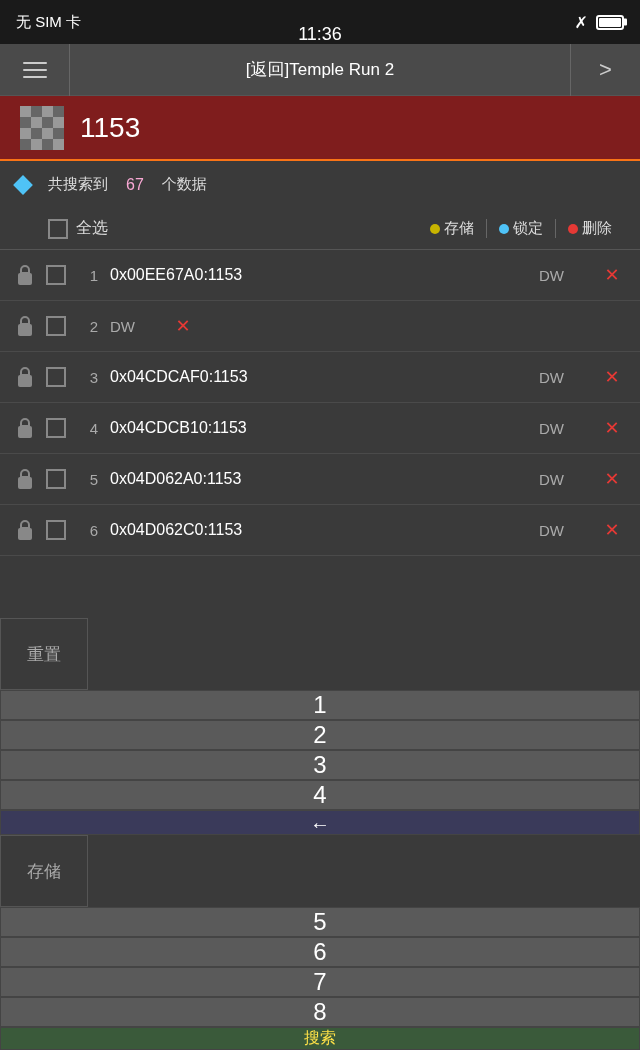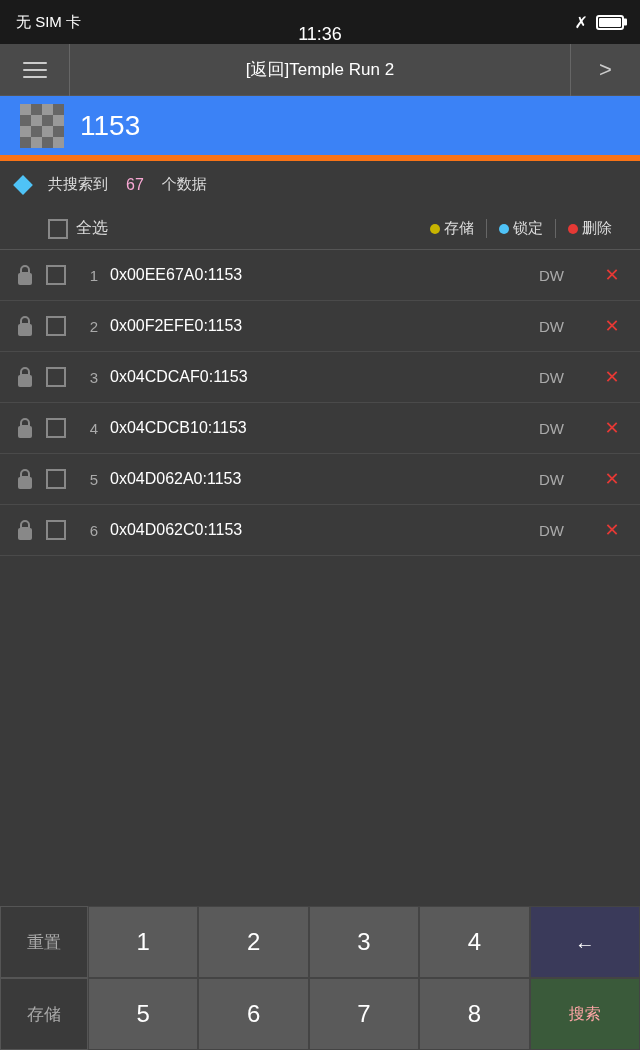--- a/index.html
+++ b/index.html
@@ -118,26 +118,26 @@
       cursor: pointer;
     }
     .chevron-right {
       font-size: 22px;
       color: #ccc;
     }
 
     
     .app-header {
       height: 65px;
-      background: #3b82f6;
+      background: #7f1d1d;
       display: flex;
       align-items: center;
       padding: 0 20px;
       gap: 16px;
-      border-bottom: 6px solid #f97316;
+      border-bottom: 2px solid #f97316;
     }
     .checkerboard {
       width: 44px;
       height: 44px;
       display: grid;
       grid-template-columns: repeat(4, 1fr);
       grid-template-rows: repeat(4, 1fr);
     }
     .checker-cell {
       background: #666;
@@ -318,20 +318,21 @@
     
     .keyboard-area {
       position: absolute;
       bottom: 0;
       left: 0;
       right: 0;
       background: #3a3a3a;
     }
     .keyboard-row {
       display: flex;
+      flex-direction: column;
     }
     .keyboard-side-btn {
       width: 88px;
       height: 72px;
       background: #3a3a3a;
       display: flex;
       align-items: center;
       justify-content: center;
       font-size: 17px;
       color: #aaa;
@@ -365,21 +366,21 @@
       cursor: pointer;
     }
     .key-search {
       flex: 1;
       height: 72px;
       background: #3a5a3a;
       display: flex;
       align-items: center;
       justify-content: center;
       font-size: 16px;
-      color: #fca5a5;
+      color: #fde047;
       border: 1px solid #444;
       cursor: pointer;
     }
   </style>
 </head>
 <body>
 
 <div class="status-bar">
   <span class="status-left">无 SIM 卡</span>
   <span class="status-center">11:36</span>
@@ -469,21 +470,20 @@
     <span class="row-type">DW</span>
     <div class="delete-btn">✕</div>
   </div>
     <div class="data-row">
     <div class="lock-icon">
       <div class="lock-shackle"></div>
       <div class="lock-body"></div>
     </div>
     <div class="row-checkbox"></div>
     <span class="row-number">2</span>
-    <span class="row-address">0x00F2EFE0:1153</span>
     <span class="row-type">DW</span>
     <div class="delete-btn">✕</div>
   </div>
     <div class="data-row">
     <div class="lock-icon">
       <div class="lock-shackle"></div>
       <div class="lock-body"></div>
     </div>
     <div class="row-checkbox"></div>
     <span class="row-number">3</span>

